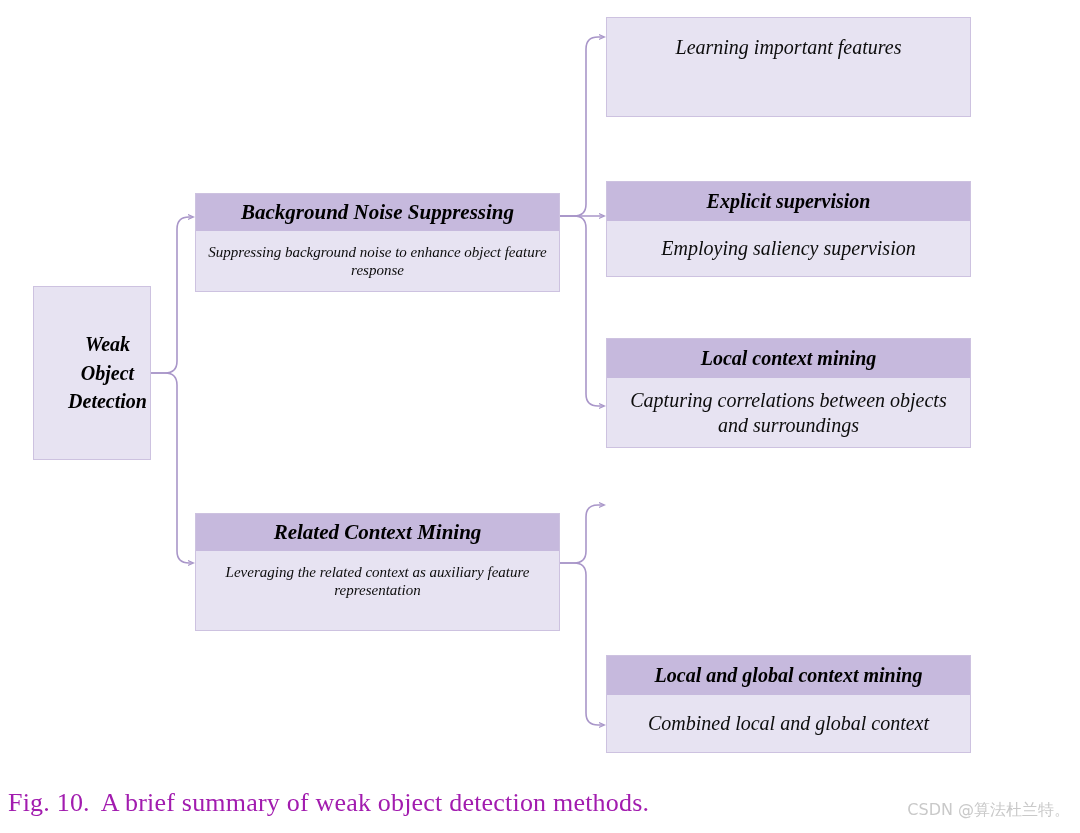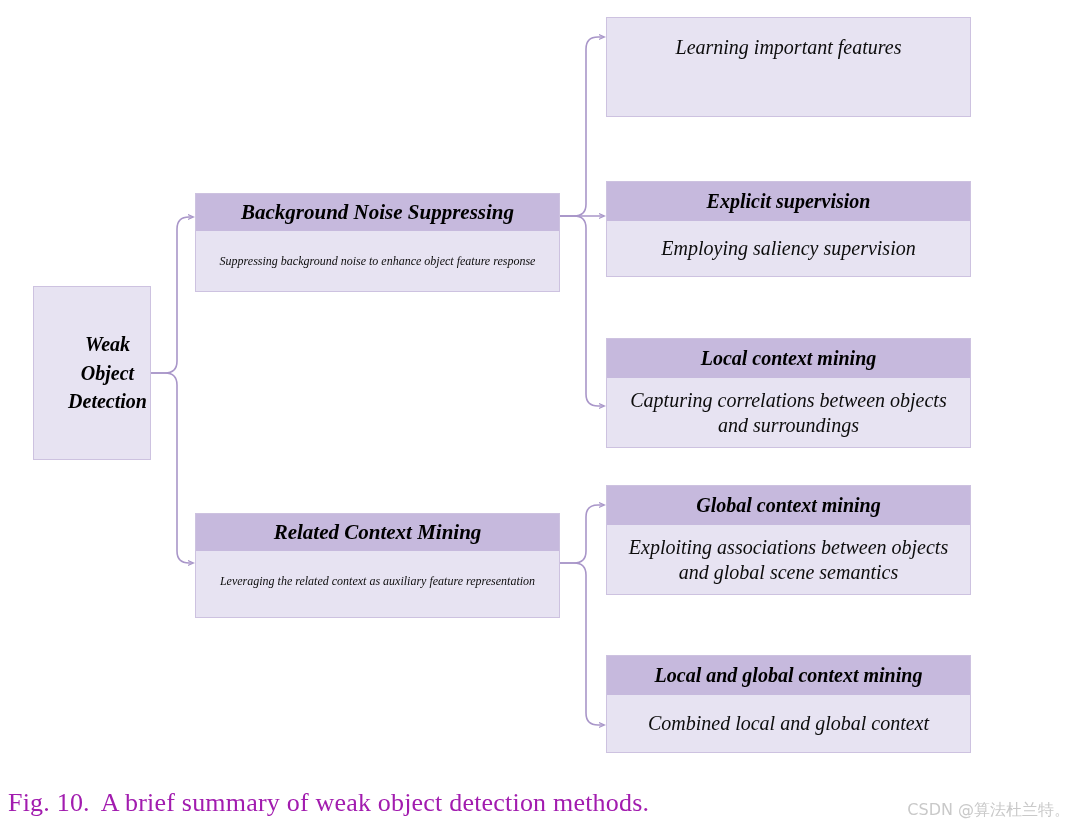--- a/index.html
+++ b/index.html
@@ -84,26 +84,26 @@
     color: #000;
     white-space: pre-line;
   }
 
   
   .lvl1 {
     left: 195px;
     width: 365px;
   }
   .lvl1 .node-header { font-size: 21px; height: 37px; }
-  .lvl1 .node-body   { font-size: 12px; }
+  .lvl1 .node-body   { font-size: 15px; }
 
   #node-bns { top: 167px; height: 99px; margin-top: 26px; }
   #node-bns .node-body { height: 60px; }
 
-  #node-rcm { top: 513px; height: 105px; }
+  #node-rcm { top: 513px; height: 118px; }
   #node-rcm .node-body { height: 60px; }
 
   
   .lvl2 {
     left: 606px;
     width: 365px;
   }
   .lvl2 .node-header { font-size: 20px; height: 39px; }
   .lvl2 .node-body   { font-size: 20px; }
 
@@ -198,24 +198,20 @@
   <div class="node lvl2" id="node-explicit">
     <div class="node-header">Explicit supervision</div>
     <div class="node-body">Employing saliency supervision</div>
   </div>
 
   <div class="node lvl2" id="node-local">
     <div class="node-header">Local context mining</div>
     <div class="node-body">Capturing correlations between objects and surroundings</div>
   </div>
 
-  <div class="node lvl2" id="node-global">
-    <div class="node-header">Global context mining</div>
-    <div class="node-body">Exploiting associations between objects and global scene semantics</div>
-  </div>
 
   <div class="node lvl2" id="node-localglobal">
     <div class="node-header">Local and global context mining</div>
     <div class="node-body">Combined local and global context</div>
   </div>
 
   <div id="caption">
     <span class="fig-num">Fig. 10.</span><span>A brief summary of weak object detection methods.</span>
   </div>
 

